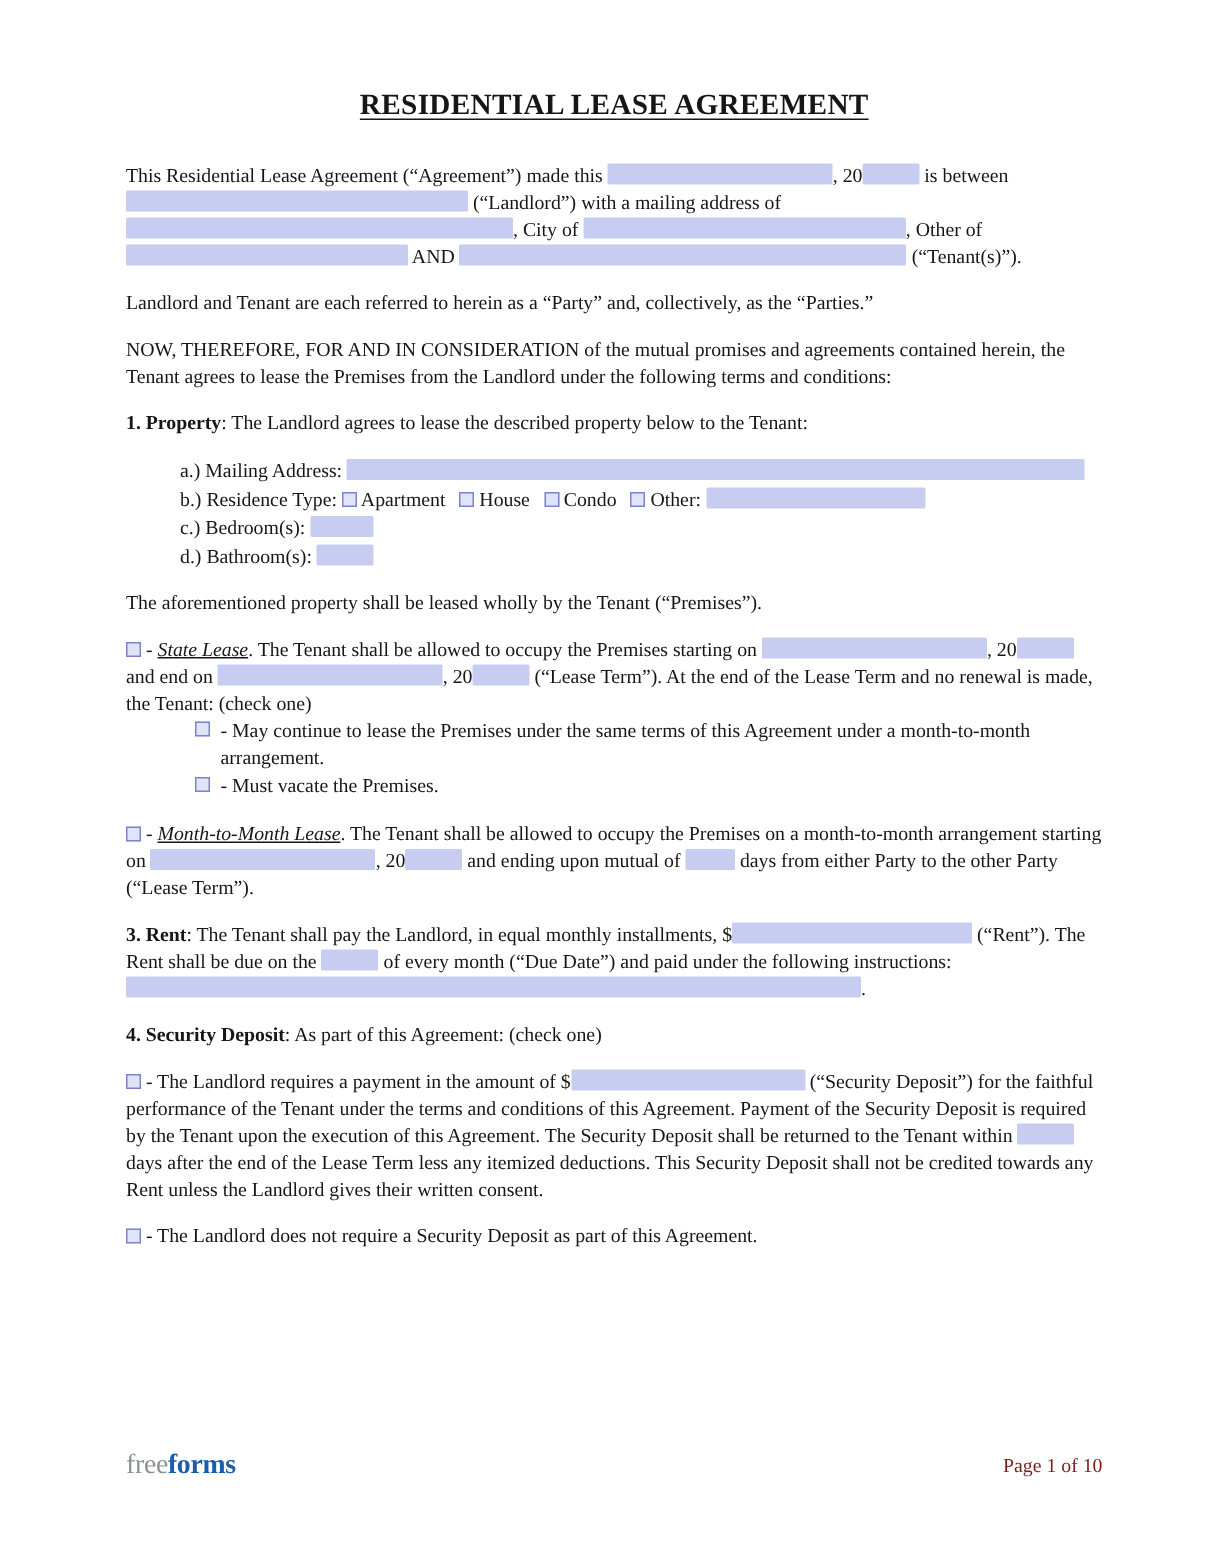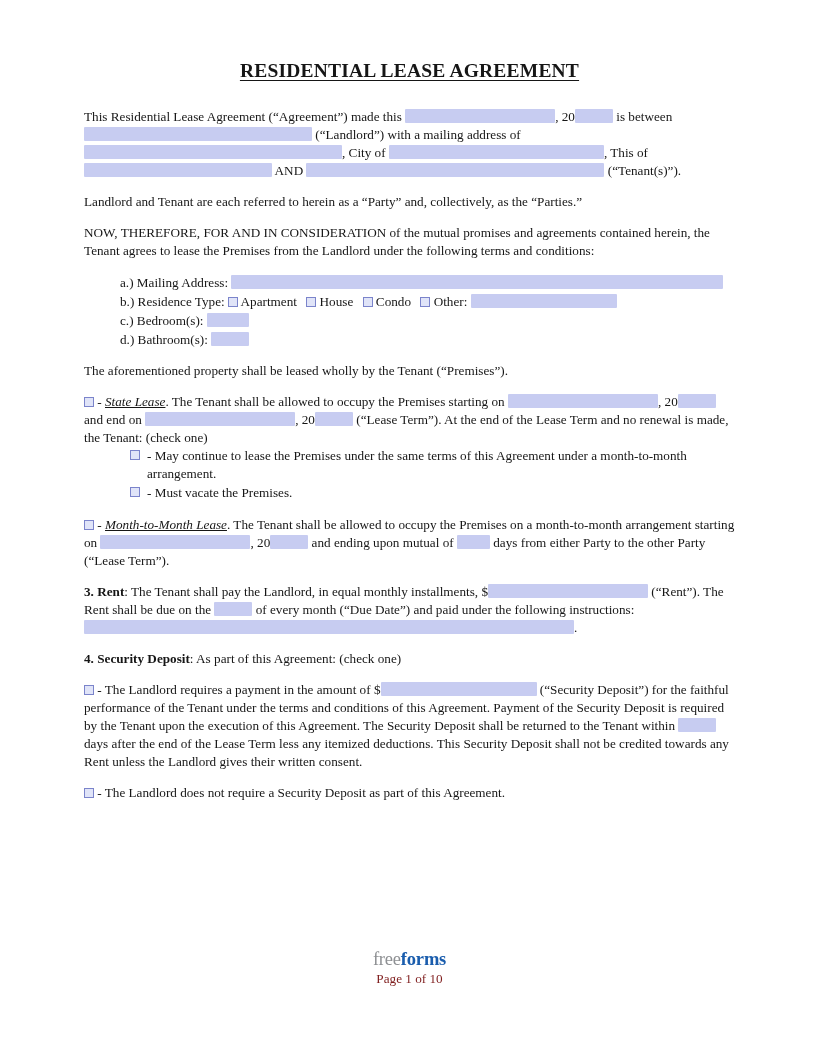--- a/index.html
+++ b/index.html
@@ -57,52 +57,52 @@
     }
     .suboption .checkbox { flex: 0 0 auto; margin-top: 3px; }
     .footer {
       position: absolute;
       left: 84px;
       right: 84px;
       bottom: 60px;
       display: flex;
       justify-content: space-between;
       align-items: center;
-      flex-direction: column;
     }
     .brand { font-size: 18.5px; line-height: 22px; letter-spacing: -0.2px; }
     .brand-free { color: #8e9093; }
     .brand-forms { color: #1a5dad; font-weight: bold; }
     .page-num { font-size: 13.2px; color: #7f1d1d; }
   </style>
 </head>
 <body>
 
 <div class="page">
 
   <h1 class="doc-title">RESIDENTIAL LEASE AGREEMENT</h1>
 
   <p class="para">
     <span>This Residential Lease Agreement (“Agreement”) made this</span>
     <span class="blank" style="width:150px"></span><span>, 20</span><span class="blank" style="width:38px"></span>
     <span>is between</span>
     <span class="blank" style="width:228px"></span>
     <span>(“Landlord”) with a mailing address of</span>
     <span class="blank" style="width:258px"></span><span>, City of</span>
-    <span class="blank" style="width:215px"></span><span>, This of</span>
+    <span class="blank" style="width:215px"></span><span>, Other of</span>
     <span class="blank" style="width:188px"></span>
     <span>AND</span>
     <span class="blank" style="width:298px"></span>
     <span>(“Tenant(s)”).</span>
   </p>
 
   <p class="para">Landlord and Tenant are each referred to herein as a “Party” and, collectively, as the “Parties.”</p>
 
   <p class="para">NOW, THEREFORE, FOR AND IN CONSIDERATION of the mutual promises and agreements contained herein, the Tenant agrees to lease the Premises from the Landlord under the following terms and conditions:</p>
 
+  <p class="para"><strong>1. Property</strong><span>: The Landlord agrees to lease the described property below to the Tenant:</span></p>
 
   <div class="plist">
     <div class="plist-row">
       <span>a.)</span>
       <span>Mailing Address:</span>
       <span class="blank" style="width:492px"></span>
     </div>
     <div class="plist-row">
       <span>b.)</span>
       <span>Residence Type:</span>

